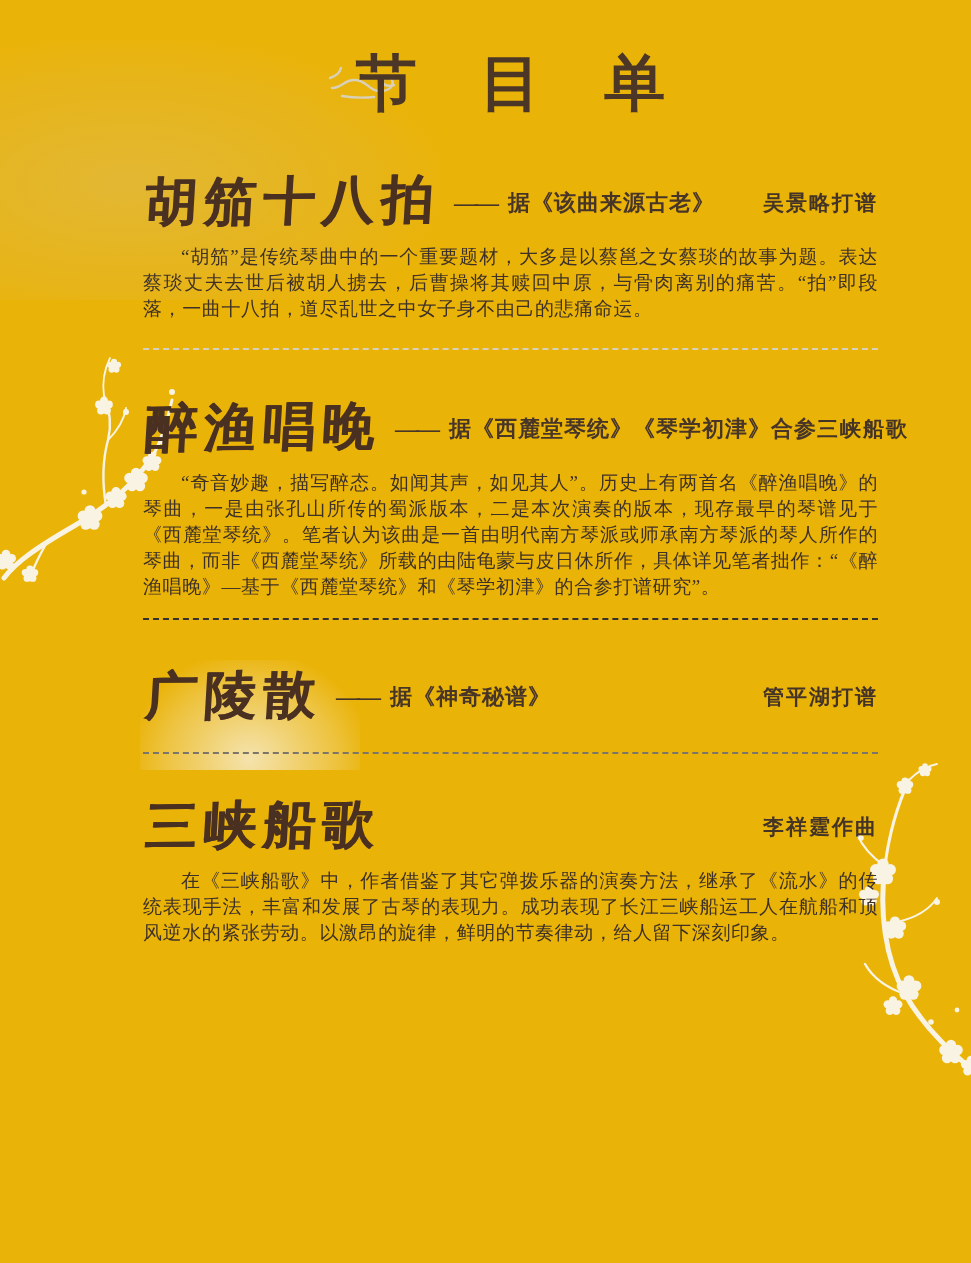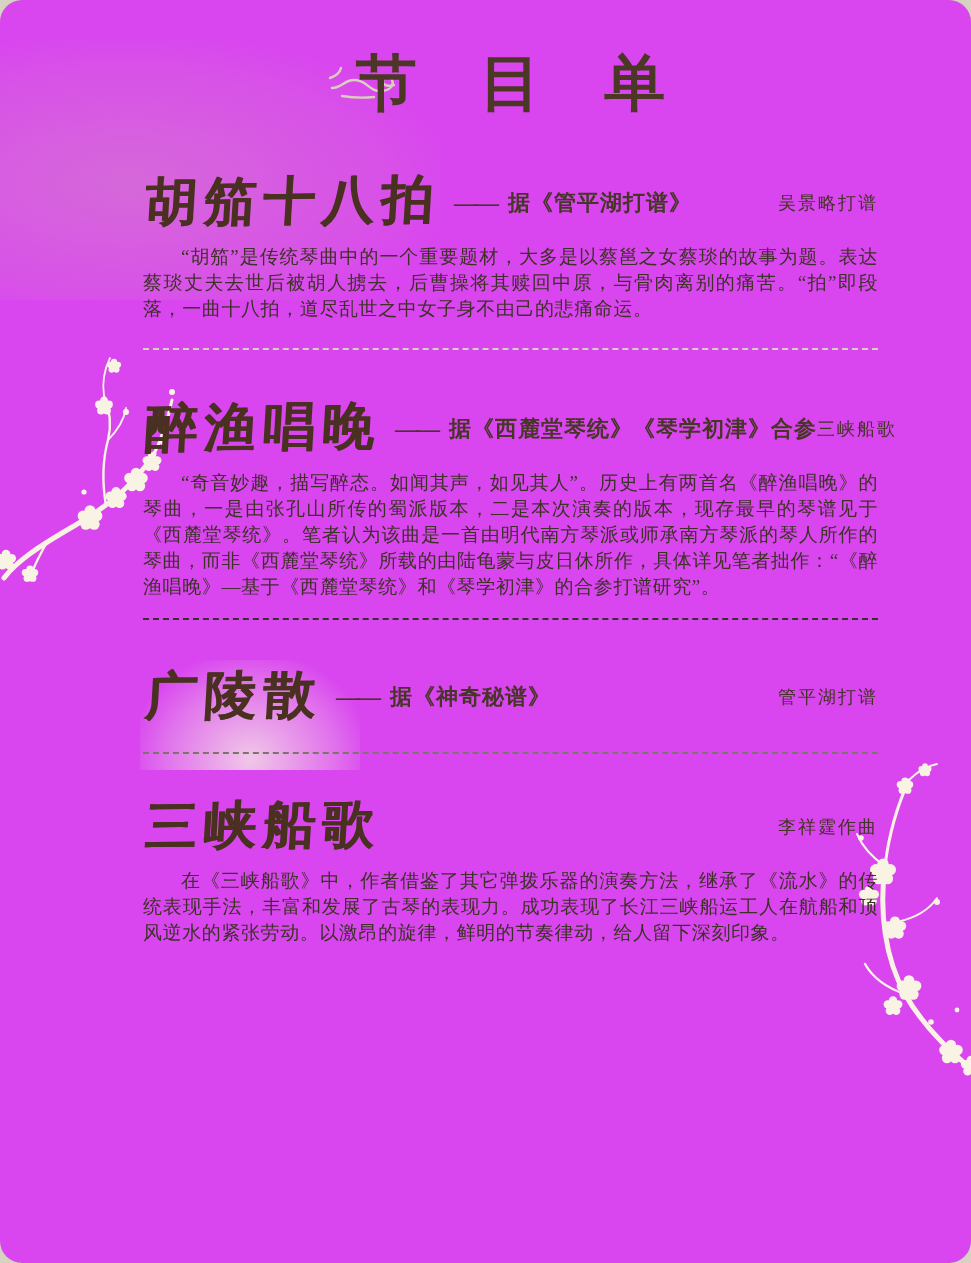--- a/index.html
+++ b/index.html
@@ -72,22 +72,22 @@
   }
   .piece-source {
     font-size:22px;
     font-weight:700;
     color:#473528;
     letter-spacing:1px;
     white-space:nowrap;
   }
   .piece-credit {
     margin-left:auto;
-    font-size:18px;
-    font-weight:400;
+    font-size:21px;
+    font-weight:700;
     color:#443327;
     letter-spacing:2px;
     white-space:nowrap;
   }
   .desc {
     margin:8px 0 0;
     font-size:19px;
     line-height:26px;
     letter-spacing:0.6px;
     color:#3e3128;
@@ -98,21 +98,21 @@
     height:0;
     border-top:2px dashed #999;
   }
   .d-1 { margin-top:26px; border-top-width:2px; }
   .d-2 { margin-top:18px; border-top-width:2px; }
   .d-3 { margin-top:22px; border-top-width:2px; }
 </style>
 </head>
 <body>
 
-<div class="page" style="background: #d946ef; border-radius: 22px;">
+<div class="page" style="background: #eab308;">
 
   <div class="wash wash-topleft"></div>
   <div class="wash wash-mountain"></div>
 
   <svg class="deco deco-cloud" viewBox="0 0 78 48" aria-hidden="true">
     <g fill="none" stroke="#d9d0b9" stroke-width="2.4" stroke-linecap="round">
       <path d="M4 30 C 14 30, 16 22, 26 22 C 40 22, 40 34, 54 33 C 64 32, 66 26, 64 22 C 62 18, 56 18, 55 23 C 54 27, 60 29, 66 27"></path>
       <path d="M14 38 C 26 40, 36 40, 46 39"></path>
       <path d="M2 20 C 8 18, 12 14, 13 10"></path>
     </g>
@@ -179,21 +179,21 @@
     </g>
   </svg>
 
   <div class="content">
 
     <h1 class="page-title">节 目 单</h1>
 
     <div class="heading-row hr-1">
       <span class="cal-title">胡笳十八拍</span>
       <span class="title-dash">——</span>
-      <span class="piece-source">据《管平湖打谱》</span>
+      <span class="piece-source">据《该曲来源古老》</span>
       <span class="piece-credit">吴景略打谱</span>
     </div>
     <p class="desc">“胡笳”是传统琴曲中的一个重要题材，大多是以蔡邕之女蔡琰的故事为题。表达蔡琰丈夫去世后被胡人掳去，后曹操将其赎回中原，与骨肉离别的痛苦。“拍”即段落，一曲十八拍，道尽乱世之中女子身不由己的悲痛命运。</p>
 
     <div class="divider d-1" style="border-top-color: rgb(215, 208, 189);"></div>
 
     <div class="heading-row hr-2">
       <span class="cal-title">醉渔唱晚</span>
       <span class="title-dash">——</span>
       <span class="piece-source">据《西麓堂琴统》《琴学初津》合参</span>

